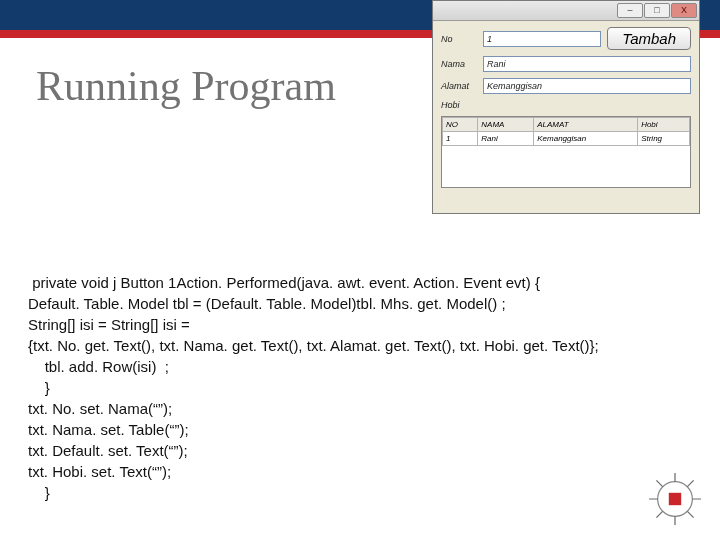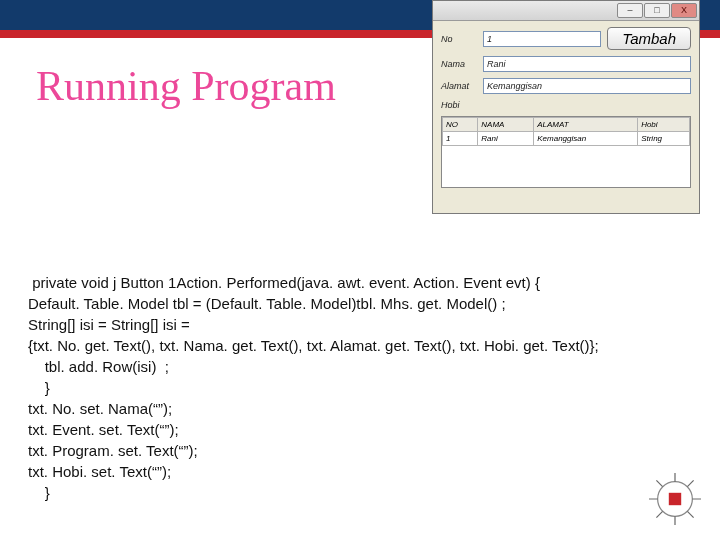--- a/index.html
+++ b/index.html
@@ -18,21 +18,21 @@
     height: 38px;
   }
   .band-blue { background: #123a6b; height: 30px; }
   .band-red  { background: #c9252b; height: 8px; }
   .slide-title {
     position: absolute;
     top: 62px;
     left: 36px;
     font-family: Georgia, "Times New Roman", serif;
     font-size: 42px;
-    color: #ec4899;
+    color: #737373;
     font-weight: 400;
   }
   .code-block {
     position: absolute;
     top: 272px;
     left: 28px;
     right: 28px;
     font-family: Arial, sans-serif;
     font-size: 15px;
     line-height: 1.4;
@@ -180,22 +180,22 @@
   </div>
 </div>
 
 <div class="code-block"><span> private void j Button 1Action. Performed(java. awt. event. Action. Event evt) {</span>
 <span>Default. Table. Model tbl = (Default. Table. Model)tbl. Mhs. get. Model() ;</span>
 <span>String[] isi = String[] isi =</span>
 <span>{txt. No. get. Text(), txt. Nama. get. Text(), txt. Alamat. get. Text(), txt. Hobi. get. Text()};</span>
 <span>    tbl. add. Row(isi)  ;</span>
 <span>    }</span>
 <span>txt. No. set. Nama(“”);</span>
-<span>txt. Event. set. Text(“”);</span>
-<span>txt. Program. set. Text(“”);</span>
+<span>txt. Nama. set. Table(“”);</span>
+<span>txt. Default. set. Text(“”);</span>
 <span>txt. Hobi. set. Text(“”);</span>
 <span>    }</span></div>
 
 <div class="logo">
   <svg viewBox="0 0 100 100">
     <g fill="none" stroke="#444" stroke-width="2">
       <circle cx="50" cy="50" r="28" fill="#fff" stroke="#888"></circle>
       <path d="M50 8 L50 22 M50 78 L50 92 M8 50 L22 50 M78 50 L92 50
                M20 20 L30 30 M70 70 L80 80 M80 20 L70 30 M30 70 L20 80" stroke="#6b6b6b"></path>
     </g>

